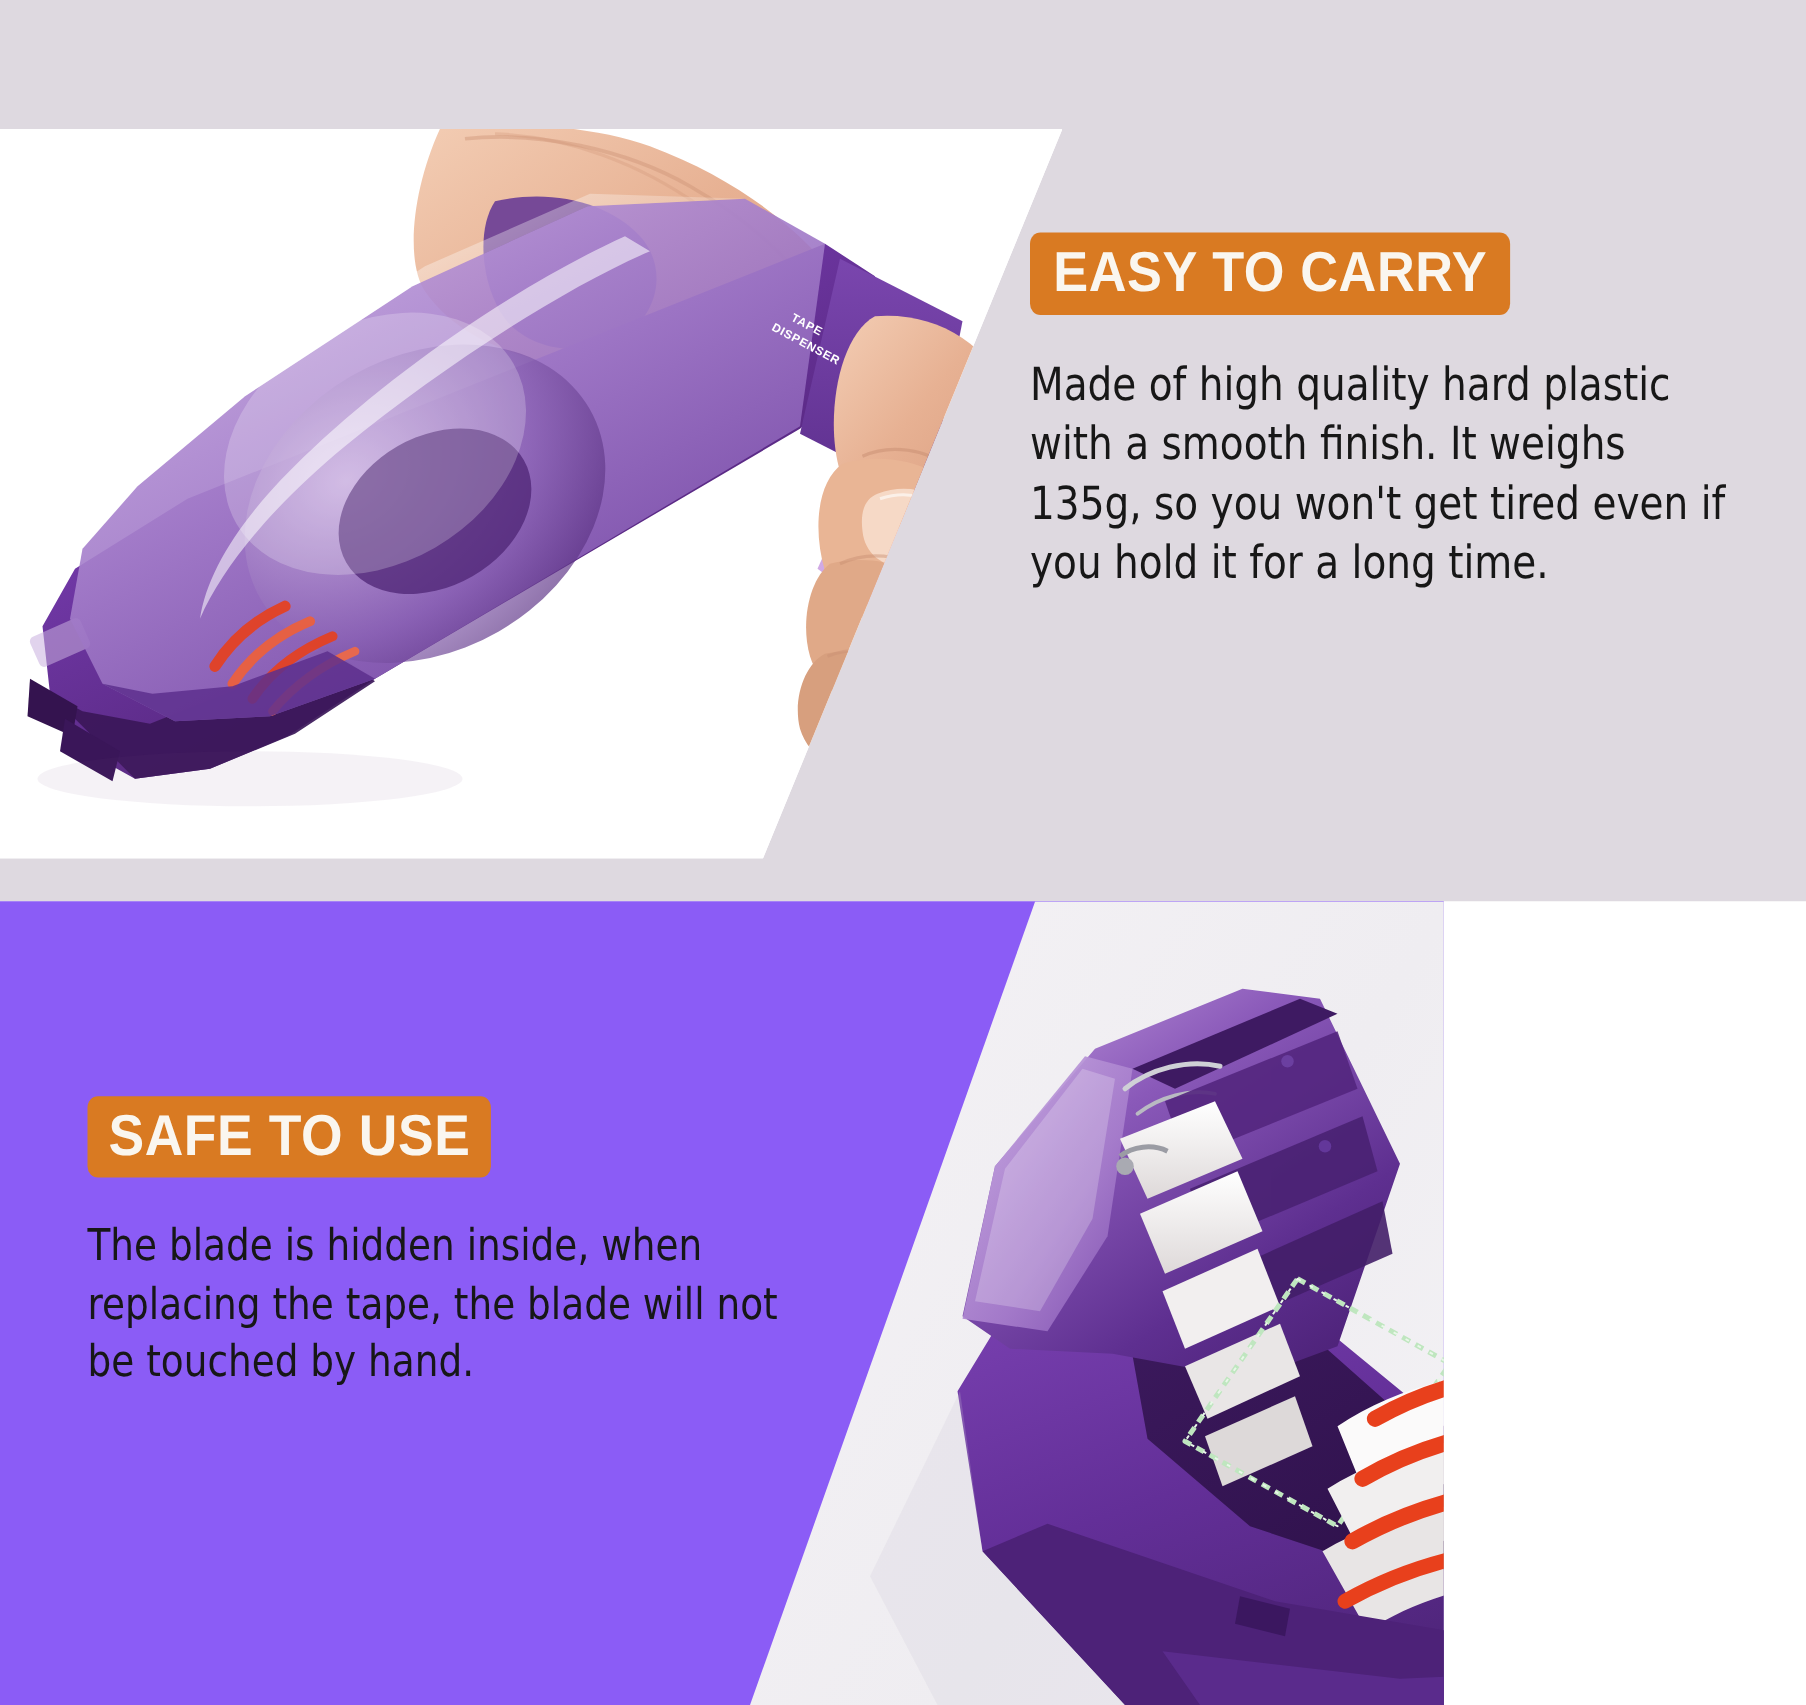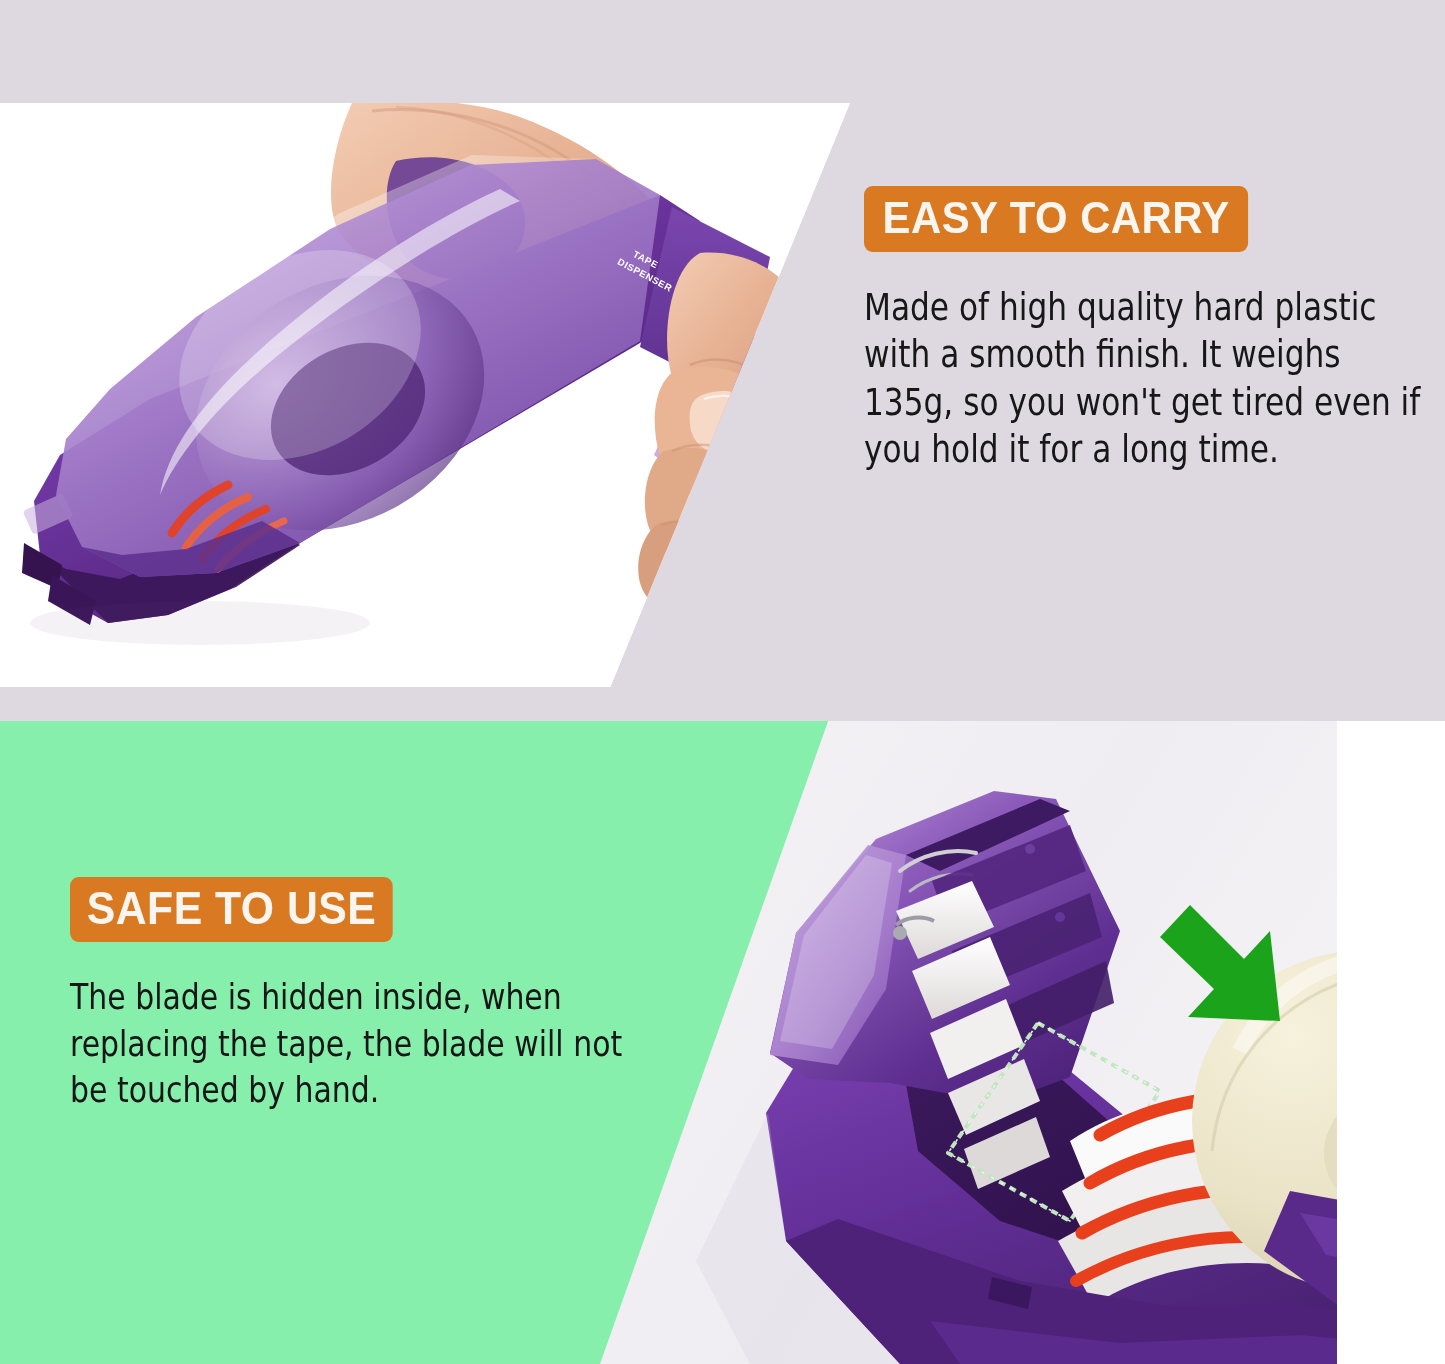--- a/index.html
+++ b/index.html
@@ -24,21 +24,21 @@
     background:#ffffff;
     -webkit-clip-path:polygon(0 0, 100% 0, 71.8% 100%, 0 100%);
     clip-path:polygon(0 0, 100% 0, 71.8% 100%, 0 100%);
     overflow:hidden;
   }
 
   
   #photo-hand-dispenser{position:absolute;left:0;top:0;width:850px;height:584px;}
 
   
-  #top-copy{position:absolute;left:864px;top:186px;width:556px;}
+  #top-copy{position:absolute;left:824px;top:186px;width:556px;}
   .badge{
     display:inline-block;
     background:#d97a22;
     border-radius:9px;
     padding:9px 20px 12px 20px;
     color:#faf6ef;
     font-size:45px;
     font-weight:bold;
     letter-spacing:.5px;
     line-height:1;
@@ -54,22 +54,22 @@
     line-height:1.295;
     font-family:"DejaVu Sans", sans-serif;
     transform:scaleX(.855);
     transform-origin:left top;
     width:660px;
     font-weight:400;
   }
 
   
   #bottom-section{
-    position:absolute;left:0;top:721px;width:1337px;height:643px;
-    background:#86efac;overflow:hidden;
+    position:absolute;left:0;top:721px;width:1155px;height:643px;
+    background:#8b5cf6;overflow:hidden;
   }
   #bottom-copy{position:absolute;left:70px;top:156px;width:590px;}
   #bottom-copy .badge{font-size:46px;padding:8px 18px 11px 18px;}
   #bottom-copy .body-copy{margin-top:32px;font-size:35px;line-height:1.33;width:690px;}
 
   
   #bottom-photo-plate{
     position:absolute;left:600px;top:0;width:845px;height:643px;
     overflow:hidden;
   }

